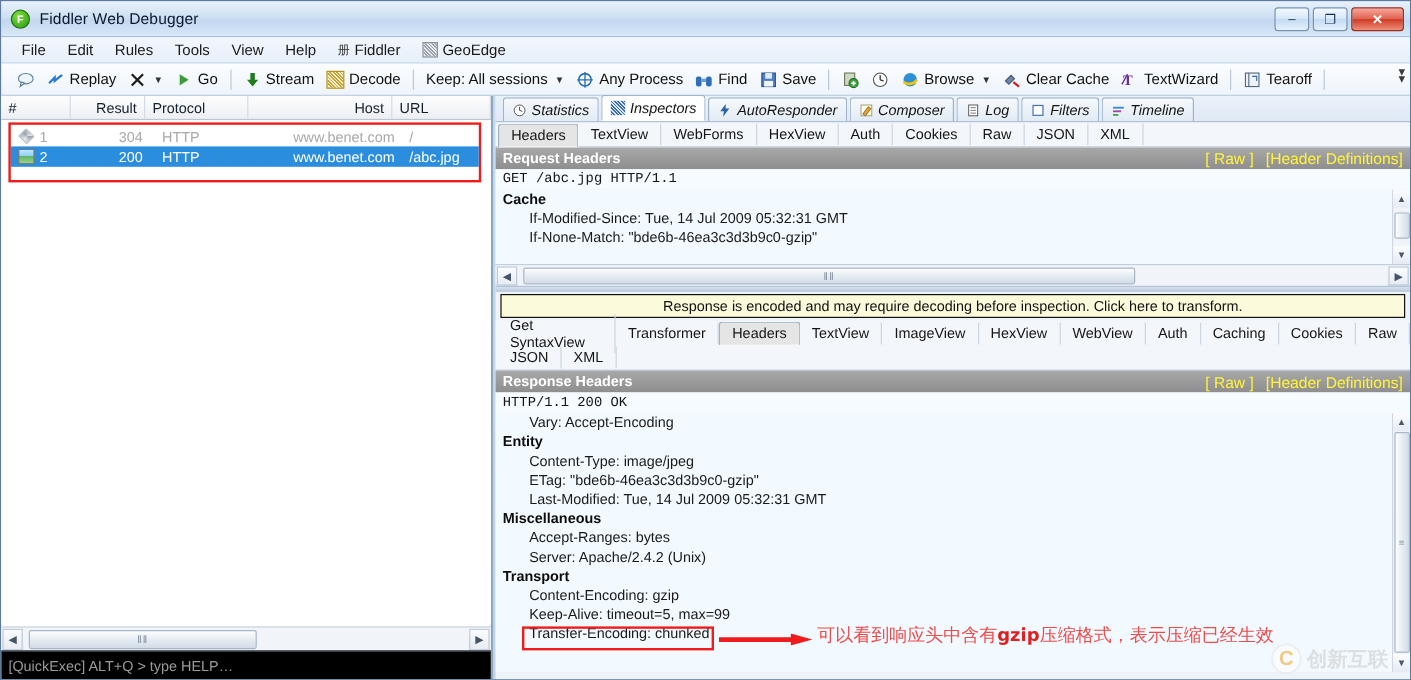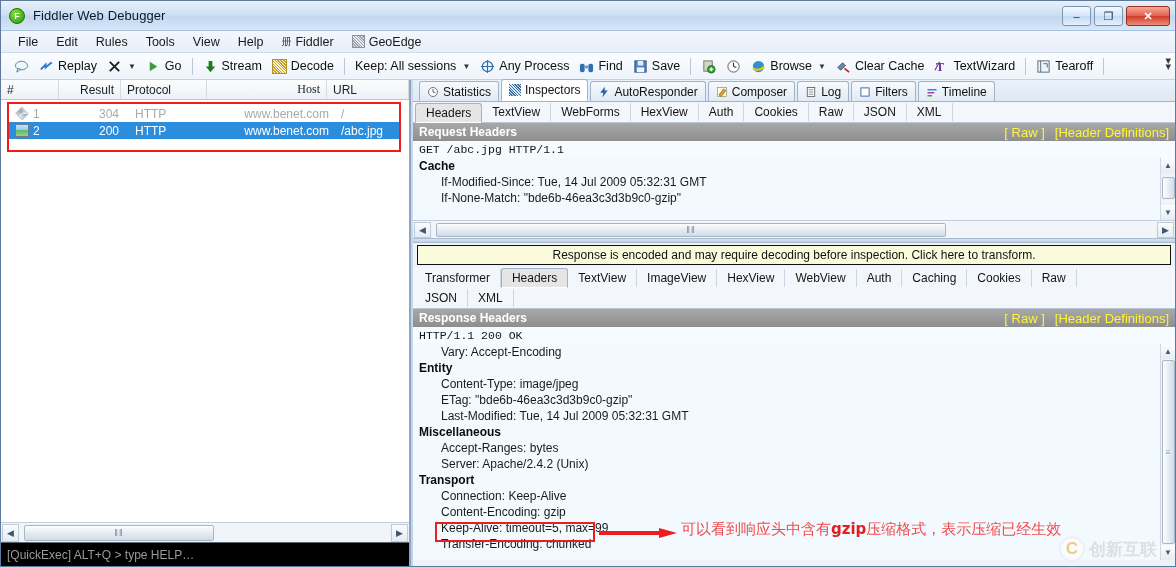--- a/index.html
+++ b/index.html
@@ -101,21 +101,21 @@
     border-bottom: 1px solid #bcc6d2;
     font-size: 12px; color: #14202e;
   }
   .gh {
     display: flex; align-items: center; padding: 0 6px;
     border-right: 1px solid #d4dbe4;
   }
   .gh.num { width: 58px; }
   .gh.result { width: 62px; justify-content: flex-end; }
   .gh.protocol { width: 86px; }
-  .gh.host { width: 120px; justify-content: flex-end; font-family: Liberation Serif, serif; }
+  .gh.host { width: 120px; justify-content: flex-end; }
   .gh.url { flex: 1; }
 
   .grid-body { position: absolute; left:0; right:0; top:20px; bottom: 46px; background:#fff; }
   .session-box {
     position: absolute; left: 6px; top: 2px; right: 8px; height: 50px;
     border: 2px solid #ee1c1c;
   }
   .srow {
     display: flex; height: 17px; align-items: center;
     font-size: 12px;
@@ -175,20 +175,21 @@
     padding-left: 6px; gap: 2px;
     background: linear-gradient(180deg,#eaf1f9,#dfe9f4);
     border-bottom: 1px solid #9fb4cb;
   }
   .mtab {
     display: flex; align-items: center; gap: 4px;
     height: 20px; padding: 0 7px; font-size: 12px; color: #121212;
     background: linear-gradient(180deg,#f7fafd,#e1eaf4);
     border: 1px solid #9fb4cb; border-bottom: none;
     border-radius: 3px 3px 0 0;
+    font-style: italic;
   }
   .mtab.active {
     background: #ffffff; height: 22px; font-weight: normal;
     border-bottom: 1px solid #fff;
   }
   .sub-tabs {
     display: flex; align-items: center; height: 21px;
     background: #f3f6fa; border-bottom: 1px solid #b9c7d7;
     padding-left: 2px;
   }
@@ -566,20 +567,21 @@
         <div class="hscroll-thumb" style="height:14px;width:510px;">‖‖</div>
       </div>
       <div class="arrowbtn" style="height:16px;">▶</div>
     </div>
 
     <div class="splitter"></div>
 
     <div class="notice-bar">Response is encoded and may require decoding before inspection. Click here to transform.</div>
 
     <div class="sub-tabs" style="margin-top:2px;border-bottom:none;">
+      <div class="stab">Get SyntaxView</div>
       <div class="stab">Transformer</div>
       <div class="stab active">Headers</div>
       <div class="stab">TextView</div>
       <div class="stab">ImageView</div>
       <div class="stab">HexView</div>
       <div class="stab">WebView</div>
       <div class="stab">Auth</div>
       <div class="stab">Caching</div>
       <div class="stab">Cookies</div>
       <div class="stab">Raw</div>
@@ -605,21 +607,20 @@
       <div class="hdr-group">Entity</div>
       <div class="hdr-item">Content-Type: image/jpeg</div>
       <div class="hdr-item">ETag: "bde6b-46ea3c3d3b9c0-gzip"</div>
       <div class="hdr-item">Last-Modified: Tue, 14 Jul 2009 05:32:31 GMT</div>
 
       <div class="hdr-group">Miscellaneous</div>
       <div class="hdr-item">Accept-Ranges: bytes</div>
       <div class="hdr-item">Server: Apache/2.4.2 (Unix)</div>
 
       <div class="hdr-group">Transport</div>
-      <div class="hdr-item">Connection: Keep-Alive</div>
       <div class="hdr-item">Content-Encoding: gzip</div>
       <div class="hdr-item">Keep-Alive: timeout=5, max=99</div>
       <div class="hdr-item">Transfer-Encoding: chunked</div>
 
       <div class="ann-box"></div>
       <svg class="ann-arrow" viewBox="0 0 78 10">
         <path d="M0 5 L62 5" stroke="#ee1c1c" stroke-width="4"></path>
         <path d="M60 0 L78 5 L60 10 Z" fill="#ee1c1c"></path>
       </svg>
       <div class="ann-text">

